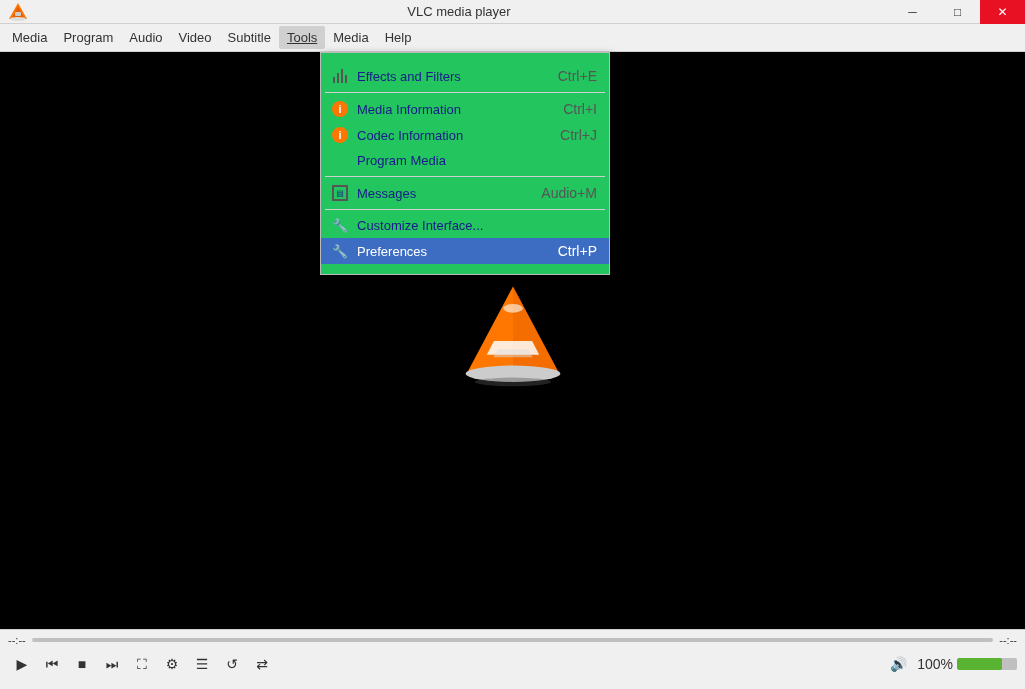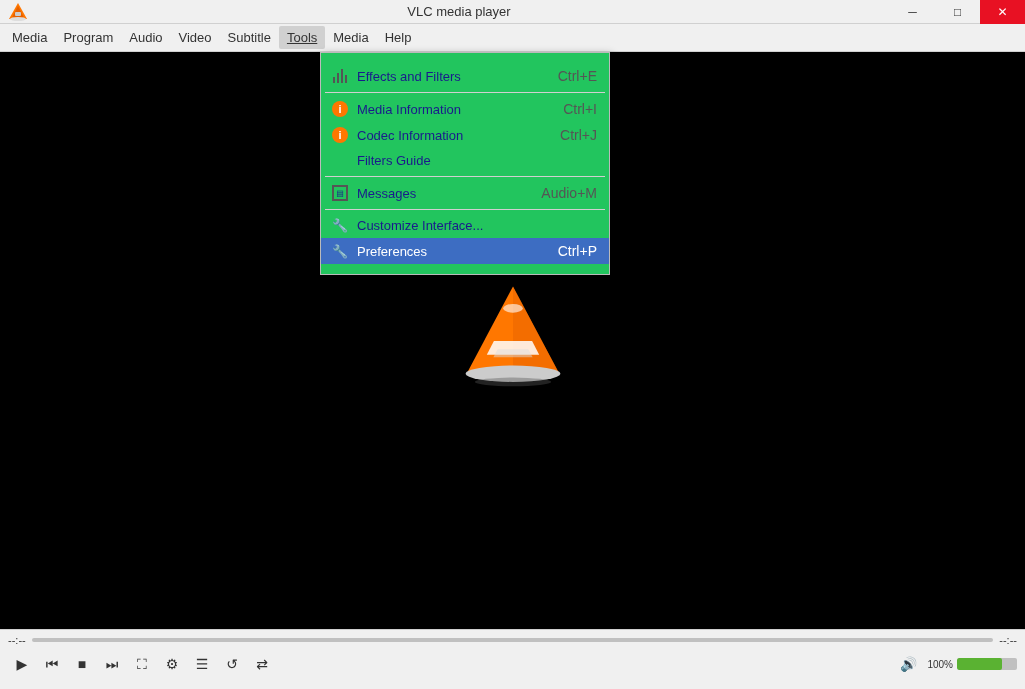--- a/index.html
+++ b/index.html
@@ -180,21 +180,21 @@
       color: #333;
       border-radius: 3px;
     }
     .controls-spacer { flex: 1; }
     .volume-area {
       display: flex;
       align-items: center;
       gap: 4px;
     }
     .volume-label {
-      font-size: 10px;
+      font-size: 14px;
       color: #333;
     }
     .volume-bar {
       width: 60px;
       height: 12px;
       background: #c0c0c0;
       border-radius: 2px;
       position: relative;
       overflow: hidden;
     }
@@ -302,21 +302,21 @@
       <span class="icon">
         <div class="info-icon">i</div>
       </span>
       <span>Codec Information</span>
       <span class="shortcut">Ctrl+J</span>
     </div>
 
 
     <div class="dropdown-item">
       <span class="icon"></span>
-      <span>Filters Guide</span>
+      <span>Program Media</span>
     </div>
 
     <div class="dropdown-separator"></div>
 
     <div class="dropdown-item">
       <span class="icon">
         <div class="msg-icon">▤</div>
       </span>
       <span>Messages</span>
       <span class="shortcut">Audio+M</span>

